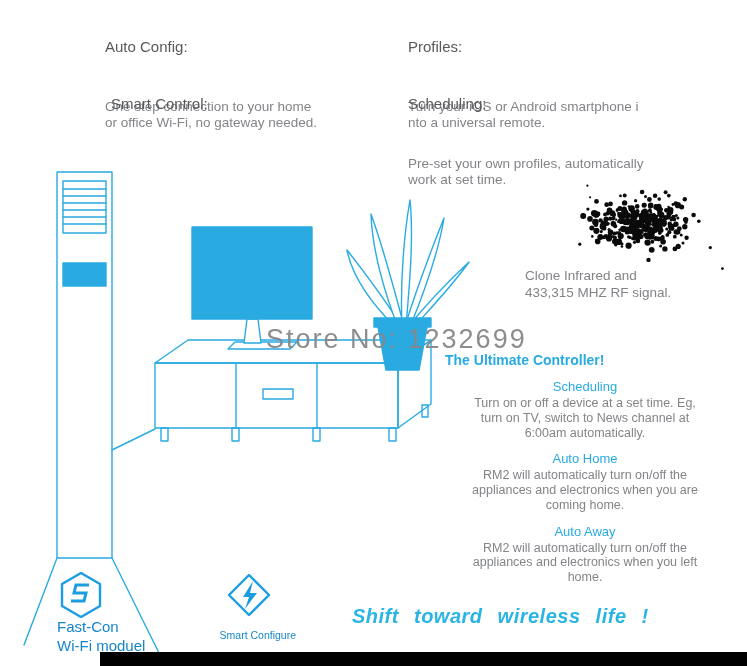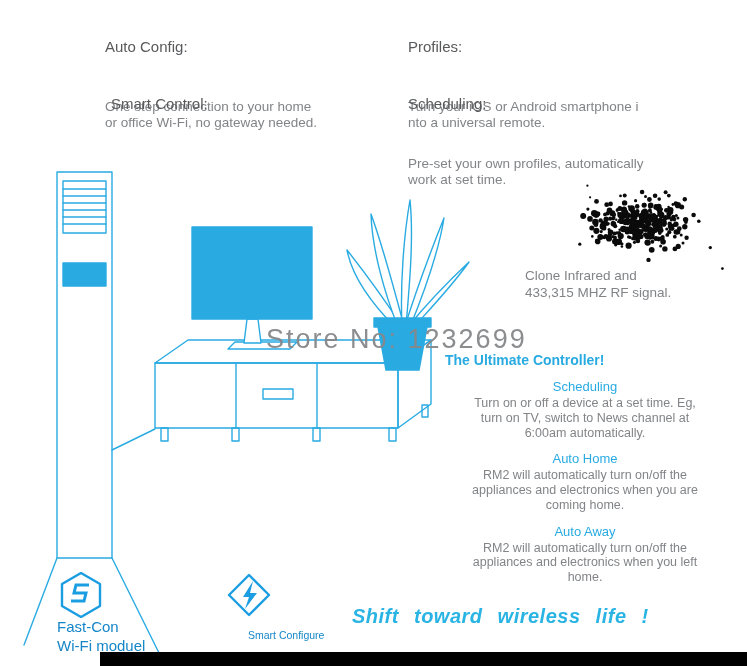--- a/index.html
+++ b/index.html
@@ -30,22 +30,22 @@
   .controller .ct { color:#29abe2; font-size:14px; font-weight:bold; }
   .controller .sec { margin-top:11px;text-align:center; }
   .controller .st { color:#29abe2; font-size:13px; margin-bottom:2px; }
   .controller .sb { color:#828487; font-size:12.5px; line-height:1.18; white-space:pre-line; }
   
   .fastcon-label {
     left:57px; top:618px; font-size:15px; line-height:1.25;
     color:#1586c8; white-space:pre-line; z-index:4;
   }
   .smartconf-label {
-    left:204px; top:629px; width:92px; text-align:left;
-    font-size:10.5px; color:#1586c8; z-index:4;margin-left:44px;
+    left:204px; top:629px; width:92px; text-align:right;
+    font-size:10.5px; color:#1586c8; z-index:4;
   }
   .slogan {
     left:352px; top:583px; z-index:4;
     font-size:20px; font-style:italic; font-weight:600;
     color:#29b4e4; word-spacing:9px; letter-spacing:.5px;margin-top:22px;
   }
   .fastcon-icon { left:58px; top:572px; z-index:4; }
   .smartconf-icon { left:227px; top:573px; z-index:4; }
   .bottom-bar { left:100px; top:652px; width:647px; height:14px; background:#000; z-index:3; }
   svg.illu { position:absolute; left:0; top:0; z-index:1; }

